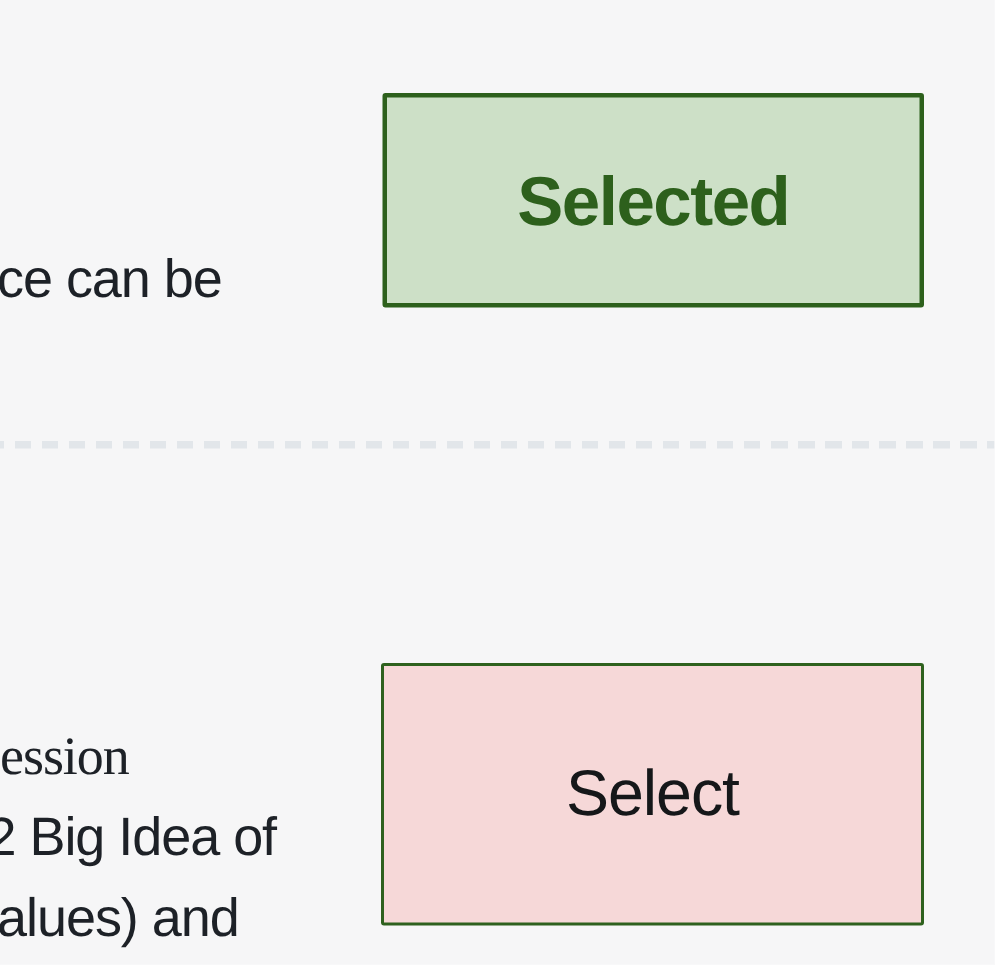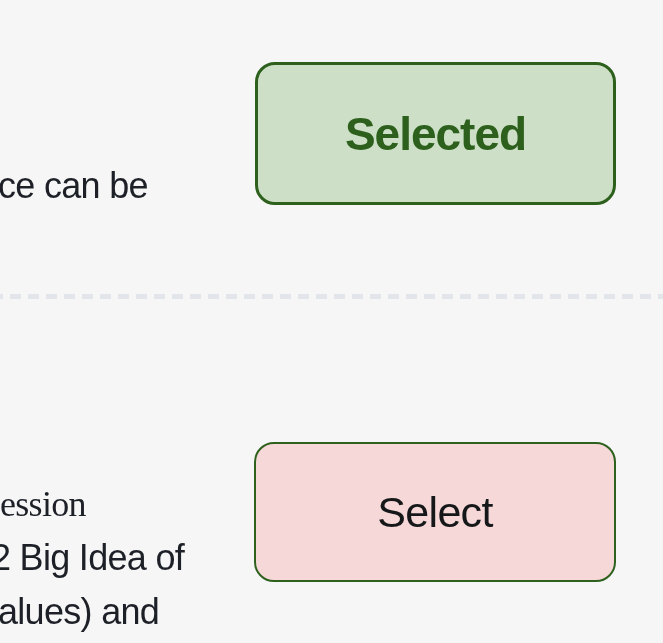--- a/index.html
+++ b/index.html
@@ -27,42 +27,42 @@
   .frag-b1 { top: 478px; left: 0px; font-family: Liberation Serif, serif;  }
   .frag-b2 { top: 532px; left: -9px; }
   .frag-b3 { top: 586px; left: -2px; }
 
   .btn {
     position: absolute;
     box-sizing: border-box;
     display: flex;
     align-items: center;
     justify-content: center;
-    border-radius: 20px;
+    border-radius: 2px;
     cursor: pointer;
     font-family: "Liberation Sans", sans-serif;
     padding: 0;
   }
   .btn-selected {
     left: 255px;
     top: 62px;
     width: 361px;
     height: 143px;
     background: #cde0c7;
     border: 3.5px solid #2d601c;
     color: #2d601c;
     font-size: 46px;
     font-weight: bold;
     letter-spacing: -1px;
   }
   .btn-select {
     left: 254px;
     top: 442px;
     width: 362px;
-    height: 140px;
+    height: 175px;
     background: #f6d8d8;
     border: 2px solid #2e611e;
     color: #151719;
     font-size: 43px;
     font-weight: normal;
     letter-spacing: -0.7px;
   }
   .divider {
     position: absolute;
     left: -8px;

